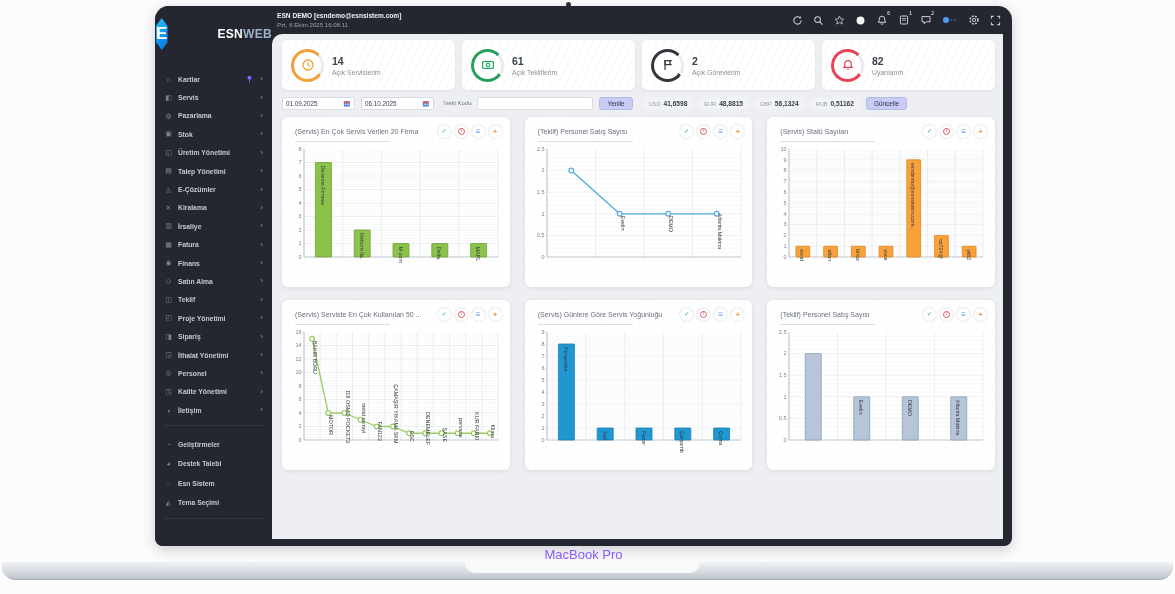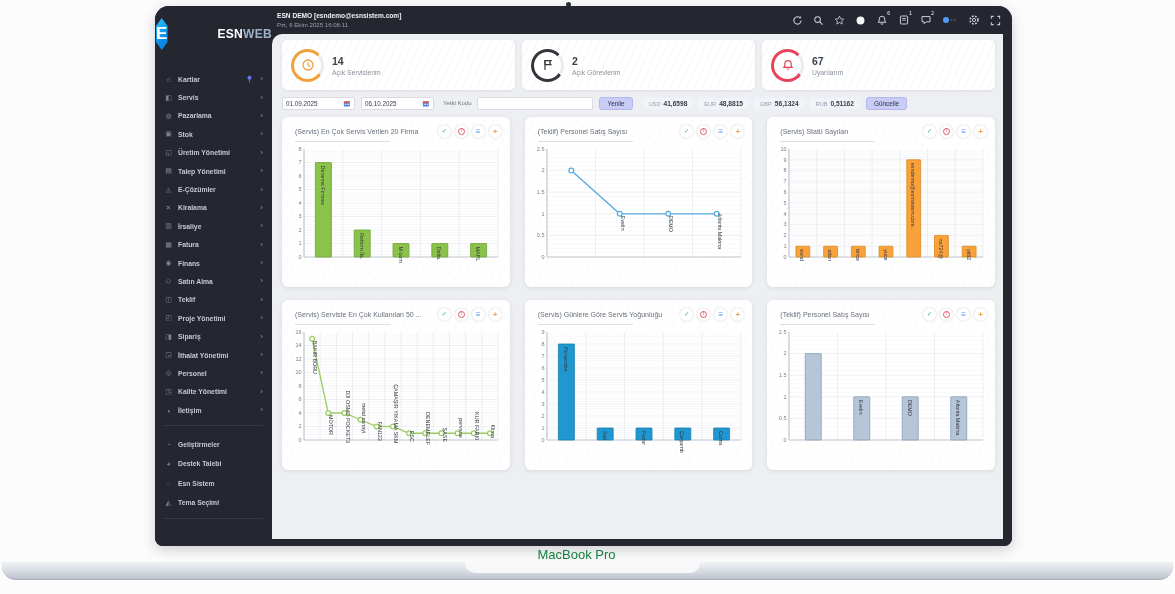--- a/index.html
+++ b/index.html
@@ -12,22 +12,22 @@
   }
 
   
   .camera-dot { position:absolute; left:566px; top:2px; width:5px; height:5px;
     border-radius:50%; background:#2b2e36; }
   .screen {
     position:absolute; left:155px; top:6px; width:857px; height:540px;
     background:#24272f; border-radius:14px 14px 8px 8px; overflow:hidden;
     display:flex; box-shadow:0 4px 14px rgba(40,45,60,.22);
   }
-  .device-label { position:absolute; left:148px; top:547px; width:857px;
-    text-align:center; font-size:13px; color:#15803d; }
+  .device-label { position:absolute; left:155px; top:547px; width:857px;
+    text-align:center; font-size:13px; color:#8b5cf6; }
   .base { position:absolute; left:2px; top:562px; width:1171px; height:18px;
     background:linear-gradient(#f0f2f5, #d7dce2 55%, #bcc3cd);
     border-radius:0 0 14px 14px; border-bottom:1px solid #a6adb8; }
   .base-notch { position:absolute; left:465px; top:562px; width:235px; height:11px;
     background:#f7f8fa; border-radius:0 0 10px 10px; }
 
   
   .sidebar { width:117px; background:#24272f; display:flex; flex-direction:column; flex:0 0 117px; }
   .logo-row { height:56px; display:flex; align-items:center; justify-content:center; gap:5px; }
   .hexagon { width:30px; height:32px; display:flex; align-items:center; justify-content:center;
@@ -41,21 +41,21 @@
   .mi-icon { width:9px; color:#7e848f; font-size:7px; text-align:center; }
   .mi-label { font-size:6.8px; font-weight:bold; color:#c4c9d2; white-space:nowrap; }
   .chev { margin-left:auto; color:#8a909b; font-size:8px; line-height:1; }
   .pin { margin-left:auto; display:flex; }
   .pin + .chev { margin-left:2px; }
   .side-divider { height:1px; background:#343842; margin:6px 9px; }
   .menu-footer { padding:2px 9px 0 9px; }
   .menu-footer .menu-item { height:19.5px; }
 
   
-  .main { flex:1; display:flex; flex-direction:column; background:#24272f; }
+  .main { flex:1; display:flex; flex-direction:column; background:#24272f;border-radius:20px; }
   .topbar { height:28px; display:flex; align-items:center; padding:0 11px 0 5px; }
   .user-block { display:flex; flex-direction:column; justify-content:center; gap:2px; }
   .user-line { font-size:6.6px; font-weight:bold; color:#eef0f4; }
   .date-line { font-size:6.1px; color:#9aa0ab; }
   .top-icons { margin-left:auto; display:flex; align-items:center; gap:10px; }
   .tico { position:relative; display:flex; align-items:center; cursor:pointer; }
   .tbadge { position:absolute; top:-4px; right:-4px; min-width:7px; height:7px; border-radius:4px;
     color:#fff; font-size:4.8px; display:flex; align-items:center; justify-content:center; padding:0 1px; }
 
   
@@ -325,20 +325,34 @@
                   <path d="M7 4.2V7l2 1.4" fill="none" stroke="#f0a13c" stroke-width="1.2"></path>
                 </svg>
               </div>
             </div>
             <div class="stat-txt">
               <div class="stat-value">14</div>
               <div class="stat-label">Açık Servislerim</div>
             </div>
           </div>
           <div class="stat-card">
+            <div class="ring" style="background: conic-gradient(from 125deg, rgb(39, 160, 94) 0deg, rgb(39, 160, 94) 78%, rgb(235, 236, 240) 78%, rgb(235, 236, 240) 100%);">
+              <div class="ring-inner">
+                <svg width="14" height="14" viewBox="0 0 14 14">
+                  <rect x="1.6" y="3.6" width="10.8" height="6.8" rx="1" fill="none" stroke="#27a05e" stroke-width="1.2"></rect>
+                  <circle cx="7" cy="7" r="1.7" fill="none" stroke="#27a05e" stroke-width="1.1"></circle>
+                </svg>
+              </div>
+            </div>
+            <div class="stat-txt">
+              <div class="stat-value">61</div>
+              <div class="stat-label">Açık Tekliflerim</div>
+            </div>
+          </div>
+          <div class="stat-card">
             <div class="ring" style="background: conic-gradient(from 125deg, rgb(51, 54, 60) 0deg, rgb(51, 54, 60) 78%, rgb(235, 236, 240) 78%, rgb(235, 236, 240) 100%);">
               <div class="ring-inner">
                 <svg width="14" height="14" viewBox="0 0 14 14">
                   <line x1="4" y1="2" x2="4" y2="12" stroke="#33363c" stroke-width="1.2"></line>
                   <path d="M4 2.6h6l-1.4 2 1.4 2H4z" fill="none" stroke="#33363c" stroke-width="1.1"></path>
                 </svg>
               </div>
             </div>
             <div class="stat-txt">
               <div class="stat-value">2</div>
@@ -348,21 +362,21 @@
           <div class="stat-card">
             <div class="ring" style="background: conic-gradient(from 125deg, rgb(232, 67, 90) 0deg, rgb(232, 67, 90) 78%, rgb(235, 236, 240) 78%, rgb(235, 236, 240) 100%);">
               <div class="ring-inner">
                 <svg width="14" height="14" viewBox="0 0 14 14">
                   <path d="M7 2.6a3.2 3.2 0 0 1 3.2 3.2v2.2l1 1.4H2.8l1-1.4V5.8A3.2 3.2 0 0 1 7 2.6z" fill="none" stroke="#e8435a" stroke-width="1.2"></path>
                   <path d="M5.9 10.6a1.15 1.15 0 0 0 2.2 0" fill="none" stroke="#e8435a" stroke-width="1"></path>
                 </svg>
               </div>
             </div>
             <div class="stat-txt">
-              <div class="stat-value">67</div>
+              <div class="stat-value">82</div>
               <div class="stat-label">Uyarılarım</div>
             </div>
           </div>
         </div>
 
       <div class="filter-row">
         <div class="date-box">
           <input readonly="" value="01.09.2025" style="">
           <svg width="9" height="9" viewBox="0 0 9 9">
               <rect x="1" y="2" width="7" height="6" rx="1" fill="#4d7fe3"></rect>

